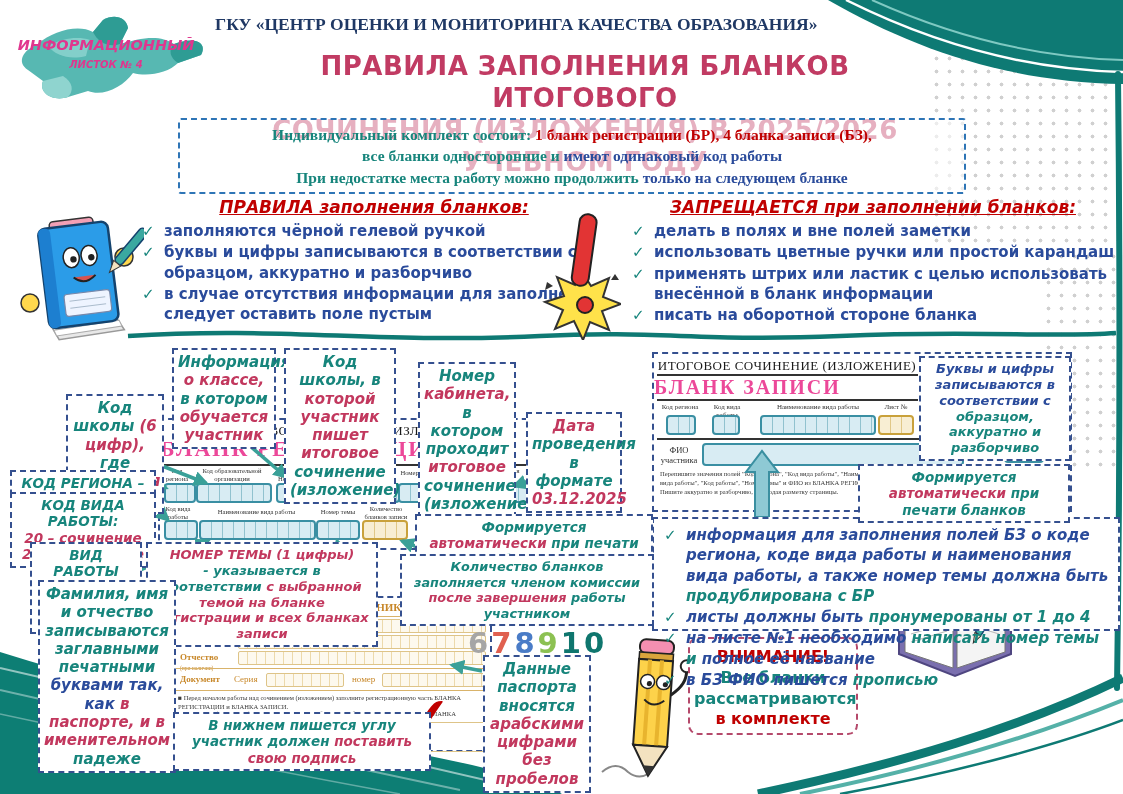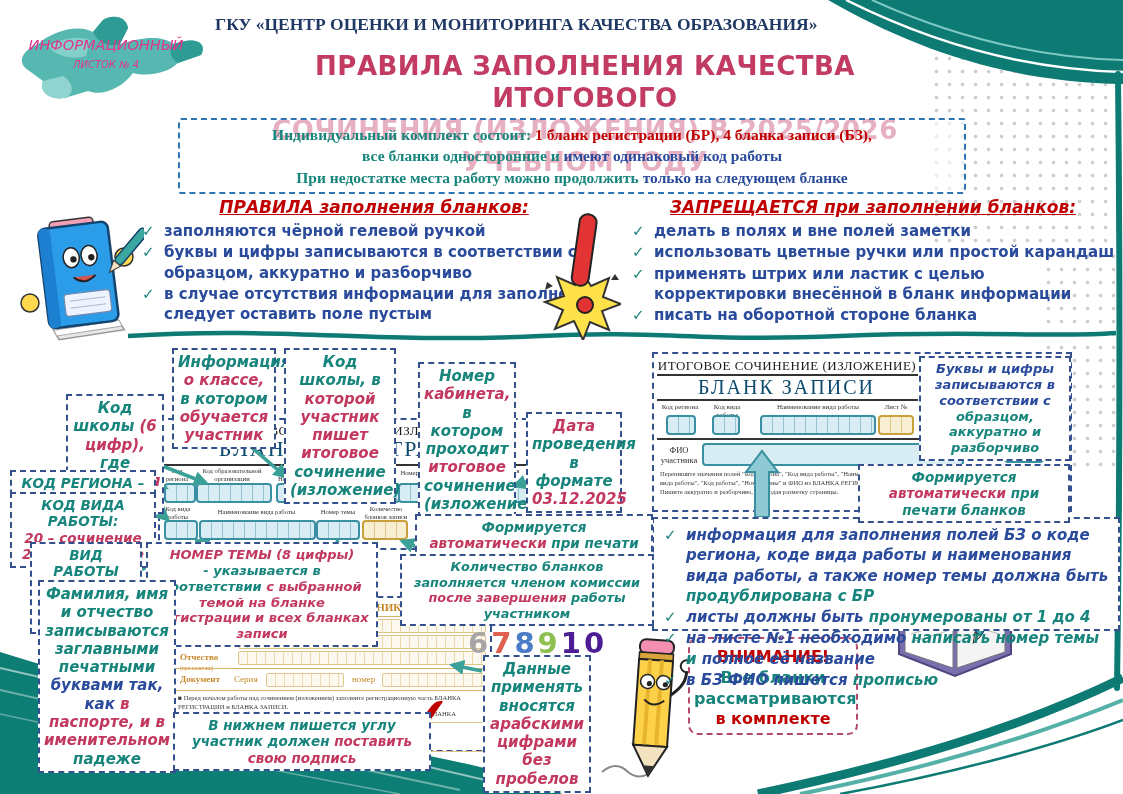--- a/index.html
+++ b/index.html
@@ -5,37 +5,37 @@
   html,body{margin:0;padding:0;background:#e9e9e9;}
   .poster{position:relative;width:1123px;height:794px;background:#fff;overflow:hidden;
           font-family:"DejaVu Sans",sans-serif;margin:0 auto;}
   .abs{position:absolute;}
   .dots{background-image:radial-gradient(#c4c4c4 1.7px,transparent 2.2px);background-size:13px 13px;z-index:0;opacity:.8;}
   
   .t{color:#17857c}.r{color:#c2385e}.n{color:#2a4b9b}.red{color:#c00000}
   
   .org{font-family:"Liberation Serif",serif;font-weight:bold;font-size:17.5px;color:#1f3864;z-index:2}
   .title{font-weight:bold;font-size:26px;color:#c13b63;text-align:center;letter-spacing:.5px;line-height:32px;z-index:2}
-  .badgetxt{font-style:italic;font-weight:normal;text-align:center;line-height:19px;z-index:3}
+  .badgetxt{font-style:italic;font-weight:bold;text-align:center;line-height:19px;z-index:3}
   .kit{border:2.5px dashed #2e75b6;border-radius:3px;text-align:center;
        font-family:"Liberation Serif",serif;font-weight:bold;font-size:15.5px;line-height:1.38;
        padding:4px 6px;z-index:2;background:rgba(255,255,255,.6)}
   
   .secttl{font-weight:bold;font-style:italic;font-size:17px;color:#c00000;text-decoration:underline;text-align:center;margin:0 0 4px 0}
   ul.cl{list-style:none;margin:0;padding:0}
   ul.cl li{position:relative;padding-left:26px;font-weight:bold;font-size:15px;line-height:1.35;color:#2a4b9b;margin-bottom:1px}
   ul.cl .chk{position:absolute;left:4px;top:0;color:#17857c;font-weight:bold}
   
   .co{background:#fff;border:2px dashed #35508f;text-align:center;font-weight:bold;font-style:italic;
       font-size:15px;line-height:1.22;padding:3px 4px;z-index:8;box-sizing:border-box}
   .co.big{font-size:13.5px}
   
   .sheet{background:#fff;border:2px dashed #35508f;z-index:2;box-sizing:border-box}
   .fsub{position:absolute;left:0;right:0;text-align:center;font-family:"Liberation Serif",serif;font-size:13px;color:#1a1a1a;letter-spacing:.5px}
-  .ftitle{position:absolute;left:0;text-align:center;font-family:"Liberation Serif",serif;font-weight:normal;color:#0c4a6e;letter-spacing:2px}
+  .ftitle{position:absolute;left:0;font-family:"Liberation Serif",serif;font-weight:bold;color:#ec4899;letter-spacing:2px}
   .frule{position:absolute;border-top:2px solid #333;left:3px;right:3px}
   .flb{position:absolute;font-family:"Liberation Serif",serif;font-size:6.6px;line-height:1.15;color:#333;text-align:center}
   .fbox{position:absolute;height:16px;border:2px solid #3a8fa3;border-radius:4px;background:#d8ecf3;
         background-image:repeating-linear-gradient(90deg,transparent 0 10px,rgba(58,143,163,.45) 10px 11px)}
   .fbox.y{border-color:#c9a13b;background:#f8eed3;background-image:repeating-linear-gradient(90deg,transparent 0 10px,rgba(201,161,59,.5) 10px 11px)}
   .fbox.date::after{content:"–  –";display:block;text-align:center;color:#555;font-size:10px;letter-spacing:22px;line-height:16px}
   .gold{font-family:"Liberation Serif",serif;color:#c8882a}
   .gline{position:absolute;border-top:1.5px solid #d9b36a;left:4px;right:4px}
   .gbox{position:absolute;height:12px;border:1px solid #dec488;border-radius:2px;background:#fdf9ee;
         background-image:repeating-linear-gradient(90deg,transparent 0 8px,#ecd9ab 8px 9px)}
@@ -101,21 +101,21 @@
     <path d="M60,91 C45,96 30,87 35,75 L55,70 C65,76 66,85 60,91 Z" fill="#8fd4cf"></path>
     <path d="M40,40 C55,32 70,30 82,34 L78,50 C62,54 48,50 40,40 Z" fill="#8fd4cf" opacity=".8"></path>
   </svg>
   <div class="abs badgetxt" style="left:6px;top:36px;width:200px">
     <div style="color:#e0368e;font-size:14.5px">ИНФОРМАЦИОННЫЙ</div>
     <div style="color:#e0368e;font-size:10px">ЛИСТОК № 4</div>
   </div>
 
   <div class="abs org" style="left:215px;top:14px;width:710px">ГКУ «ЦЕНТР ОЦЕНКИ И МОНИТОРИНГА КАЧЕСТВА ОБРАЗОВАНИЯ»</div>
   <div class="abs title" style="left:225px;top:50px;width:720px">
-    <div>ПРАВИЛА ЗАПОЛНЕНИЯ КАЧЕСТВА ИТОГОВОГО</div>
+    <div>ПРАВИЛА ЗАПОЛНЕНИЯ БЛАНКОВ ИТОГОВОГО</div>
     <div>СОЧИНЕНИЯ (ИЗЛОЖЕНИЯ) В 2025/2026 УЧЕБНОМ ГОДУ</div>
   </div>
 
   <div class="abs kit" style="left:178px;top:118px;width:772px">
     <div>
       <span class="t">Индивидуальный комплект состоит:</span><span class="red"> 1 бланк регистрации (БР), 4 бланка записи (БЗ),</span>
     </div>
     <div>
       <span class="t">все бланки односторонние и</span><span class="n"> имеют одинаковый код работы</span>
     </div>
@@ -165,21 +165,21 @@
     <circle cx="44" cy="93" r="8" fill="#e23434" stroke="#222" stroke-width="2"></circle>
     <polygon points="6,70 12,74 4,78" fill="#333"></polygon>
       <polygon points="74,62 78,68 70,68" fill="#333"></polygon>
   </svg>
 
   <div class="abs" style="left:628px;top:197px;width:490px;z-index:2">
     <div class="secttl">ЗАПРЕЩАЕТСЯ при заполнении бланков:</div>
     <ul class="cl">
       <li><span class="chk">✓</span><span>делать в полях и вне полей заметки</span></li>
       <li><span class="chk">✓</span><span>использовать цветные ручки или простой карандаш</span></li>
-      <li><span class="chk">✓</span><span>применять штрих или ластик с целью корректировки внесённой в бланк информации</span></li>
+      <li><span class="chk">✓</span><span>применять штрих или ластик с целью использовать внесённой в бланк информации</span></li>
       <li><span class="chk">✓</span><span>писать на оборотной стороне бланка</span></li>
     </ul>
   </div>
 
   <div class="abs sheet" style="left:158px;top:418px;width:390px;height:132px">
     <div class="fsub" style="top:3px">ИТОГОВОЕ СОЧИНЕНИЕ (ИЗЛОЖЕНИЕ)</div>
     <div class="ftitle" style="top:16px;width:100%;font-size:22px">БЛАНК РЕГИСТРАЦИИ</div>
     <div class="frule" style="top:44px"></div>
     <div class="flb" style="left:0;top:47px;width:34px">Код региона</div>
     <div class="flb" style="left:35px;top:47px;width:74px">Код образовательной организации</div>
@@ -224,21 +224,21 @@
     <div class="fnote" style="position:absolute;left:6px;top:96px;width:306px">■ Перед началом работы над сочинением (изложением) заполните регистрационную часть БЛАНКА РЕГИСТРАЦИИ и БЛАНКА ЗАПИСИ.</div>
     <div class="fnote" style="position:absolute;left:6px;top:112px;width:306px">■ Сочинение (изложение) пишите аккуратно и разборчиво, соблюдая разметку страницы БЛАНКА ЗАПИСИ.</div>
     <div style="position:absolute;left:220px;top:124px;width:94px;height:28px;border:1px solid #dec488"></div>
   </div>
 
   <div class="abs digits" style="left:468px;top:603px;width:140px">
     <div>
       <span style="color:#e8913a">1</span><span style="color:#d965ac">2</span><span style="color:#3fae49">3</span><span style="color:#4a7cc7">4</span><span style="color:#f0b6d2">5</span>
     </div>
     <div>
-      <span style="color:#a6a6a6">6</span><span style="color:#e0604f">7</span><span style="color:#4a7cc7">8</span><span style="color:#8cc152">9</span><span style="color:#4c1d95">10</span>
+      <span style="color:#a6a6a6">6</span><span style="color:#e0604f">7</span><span style="color:#4a7cc7">8</span><span style="color:#8cc152">9</span><span style="color:#0f766e">10</span>
     </div>
   </div>
 
   <div class="abs" style="left:408px;top:688px;font-size:50px;font-weight:bold;color:#c00000;transform:rotate(-6deg);z-index:5">✔</div>
 
   <div class="abs co" style="left:66px;top:394px;width:98px">
     <span class="t">Код школы</span><span class="r"> (6 цифр),</span><span class="t"> где</span><span class="r"> обучается участник</span>
   </div>
   <div class="abs co" style="left:172px;top:348px;width:104px">
     <span class="t">Информация</span><span class="r"> о классе,</span><span class="t"> в котором</span><span class="r"> обучается участник</span>
@@ -258,37 +258,37 @@
   <div class="abs co big" style="left:10px;top:492px;width:146px">
     <div class="t">КОД ВИДА РАБОТЫ:</div>
     <div class="r">20 – сочинение</div>
     <div class="r">21 – изложение</div>
   </div>
   <div class="abs co big" style="left:30px;top:542px;width:112px">
     <div class="t">ВИД РАБОТЫ</div>
     <div class="r">(сочинение или изложение)</div>
   </div>
   <div class="abs co" style="left:146px;top:542px;width:232px;font-size:13px">
-    <span class="r">НОМЕР ТЕМЫ (8 цифры)</span><br>
+    <span class="r">НОМЕР ТЕМЫ (1 цифры)</span><br>
     <span class="t">-  указывается в соответствии</span><span class="r"> с выбранной темой на бланке регистрации и всех бланках записи</span>
   </div>
   <div class="abs co" style="left:415px;top:514px;width:238px;font-size:13.5px">
     <span class="t">Формируется </span><span class="r">автоматически</span><span class="t"> при печати бланков</span>
   </div>
   <div class="abs co" style="left:400px;top:554px;width:254px;font-size:12.8px">
     <span class="t">Количество бланков заполняется членом комиссии </span><span class="r">после завершения</span><span class="t"> работы участником</span>
   </div>
   <div class="abs co" style="left:38px;top:580px;width:138px">
     <span class="t">Фамилия, имя и отчество записываются заглавными печатными </span><span class="n">буквами так, как</span><span class="r"> в паспорте, и в именительном</span><span class="t"> падеже</span>
   </div>
   <div class="abs co" style="left:173px;top:712px;width:258px;font-size:13.5px">
     <span class="t">В нижнем пишется углу участник должен </span><span class="r">поставить свою подпись</span>
   </div>
   <div class="abs co" style="left:483px;top:655px;width:108px">
-    <span class="t">Данные применять вносятся </span><span class="r">арабскими цифрами без пробелов</span>
+    <span class="t">Данные паспорта вносятся </span><span class="r">арабскими цифрами без пробелов</span>
   </div>
 
   <svg class="abs" style="left:592px;top:624px;z-index:4" width="112" height="158" viewBox="0 0 112 158">
     <path d="M10,148 q14,-12 26,0 q10,8 20,2" stroke="#888" stroke-width="2" fill="none"></path>
     <g transform="rotate(4 62 80)">
       <rect x="44" y="16" width="34" height="14" rx="6" fill="#f48fb1" stroke="#222" stroke-width="2"></rect>
       <rect x="44" y="29" width="34" height="7" fill="#d9a43c" stroke="#222" stroke-width="1.5"></rect>
       <rect x="44" y="36" width="34" height="86" fill="#fdd24a" stroke="#222" stroke-width="2"></rect>
       <line x1="55" y1="36" x2="55" y2="122" stroke="#e8b42e" stroke-width="4"></line>
       <line x1="67" y1="36" x2="67" y2="122" stroke="#e8b42e" stroke-width="4"></line>

